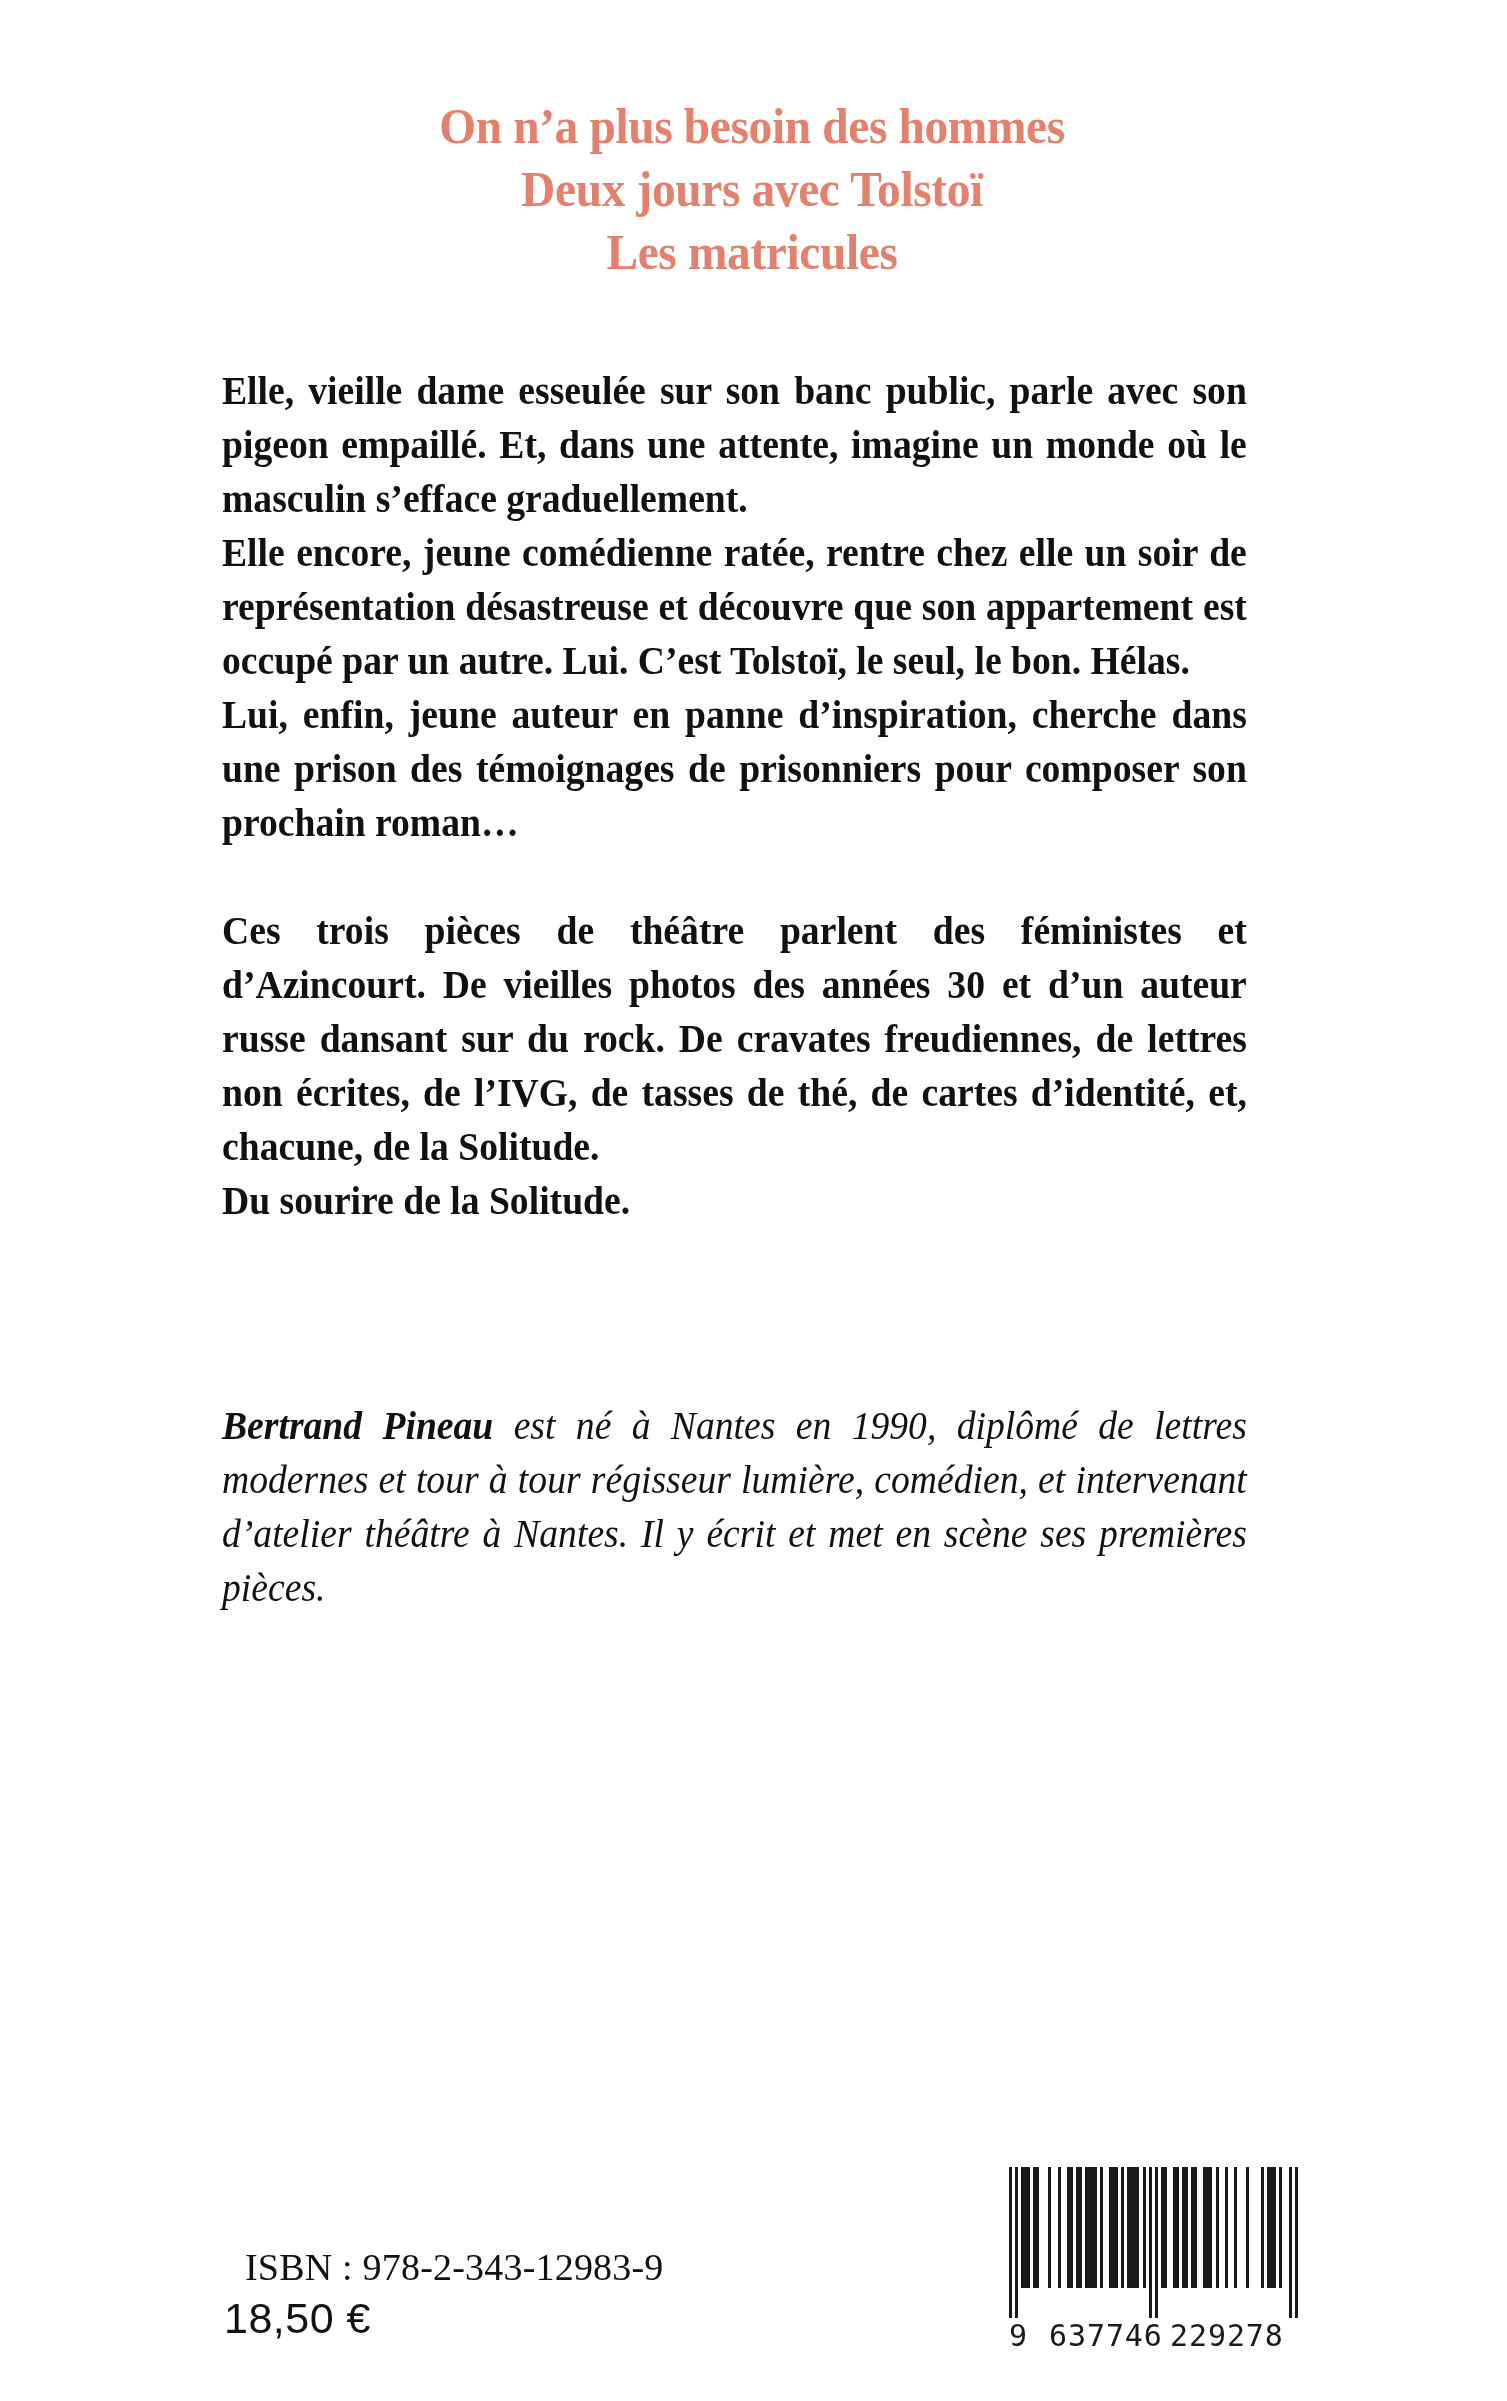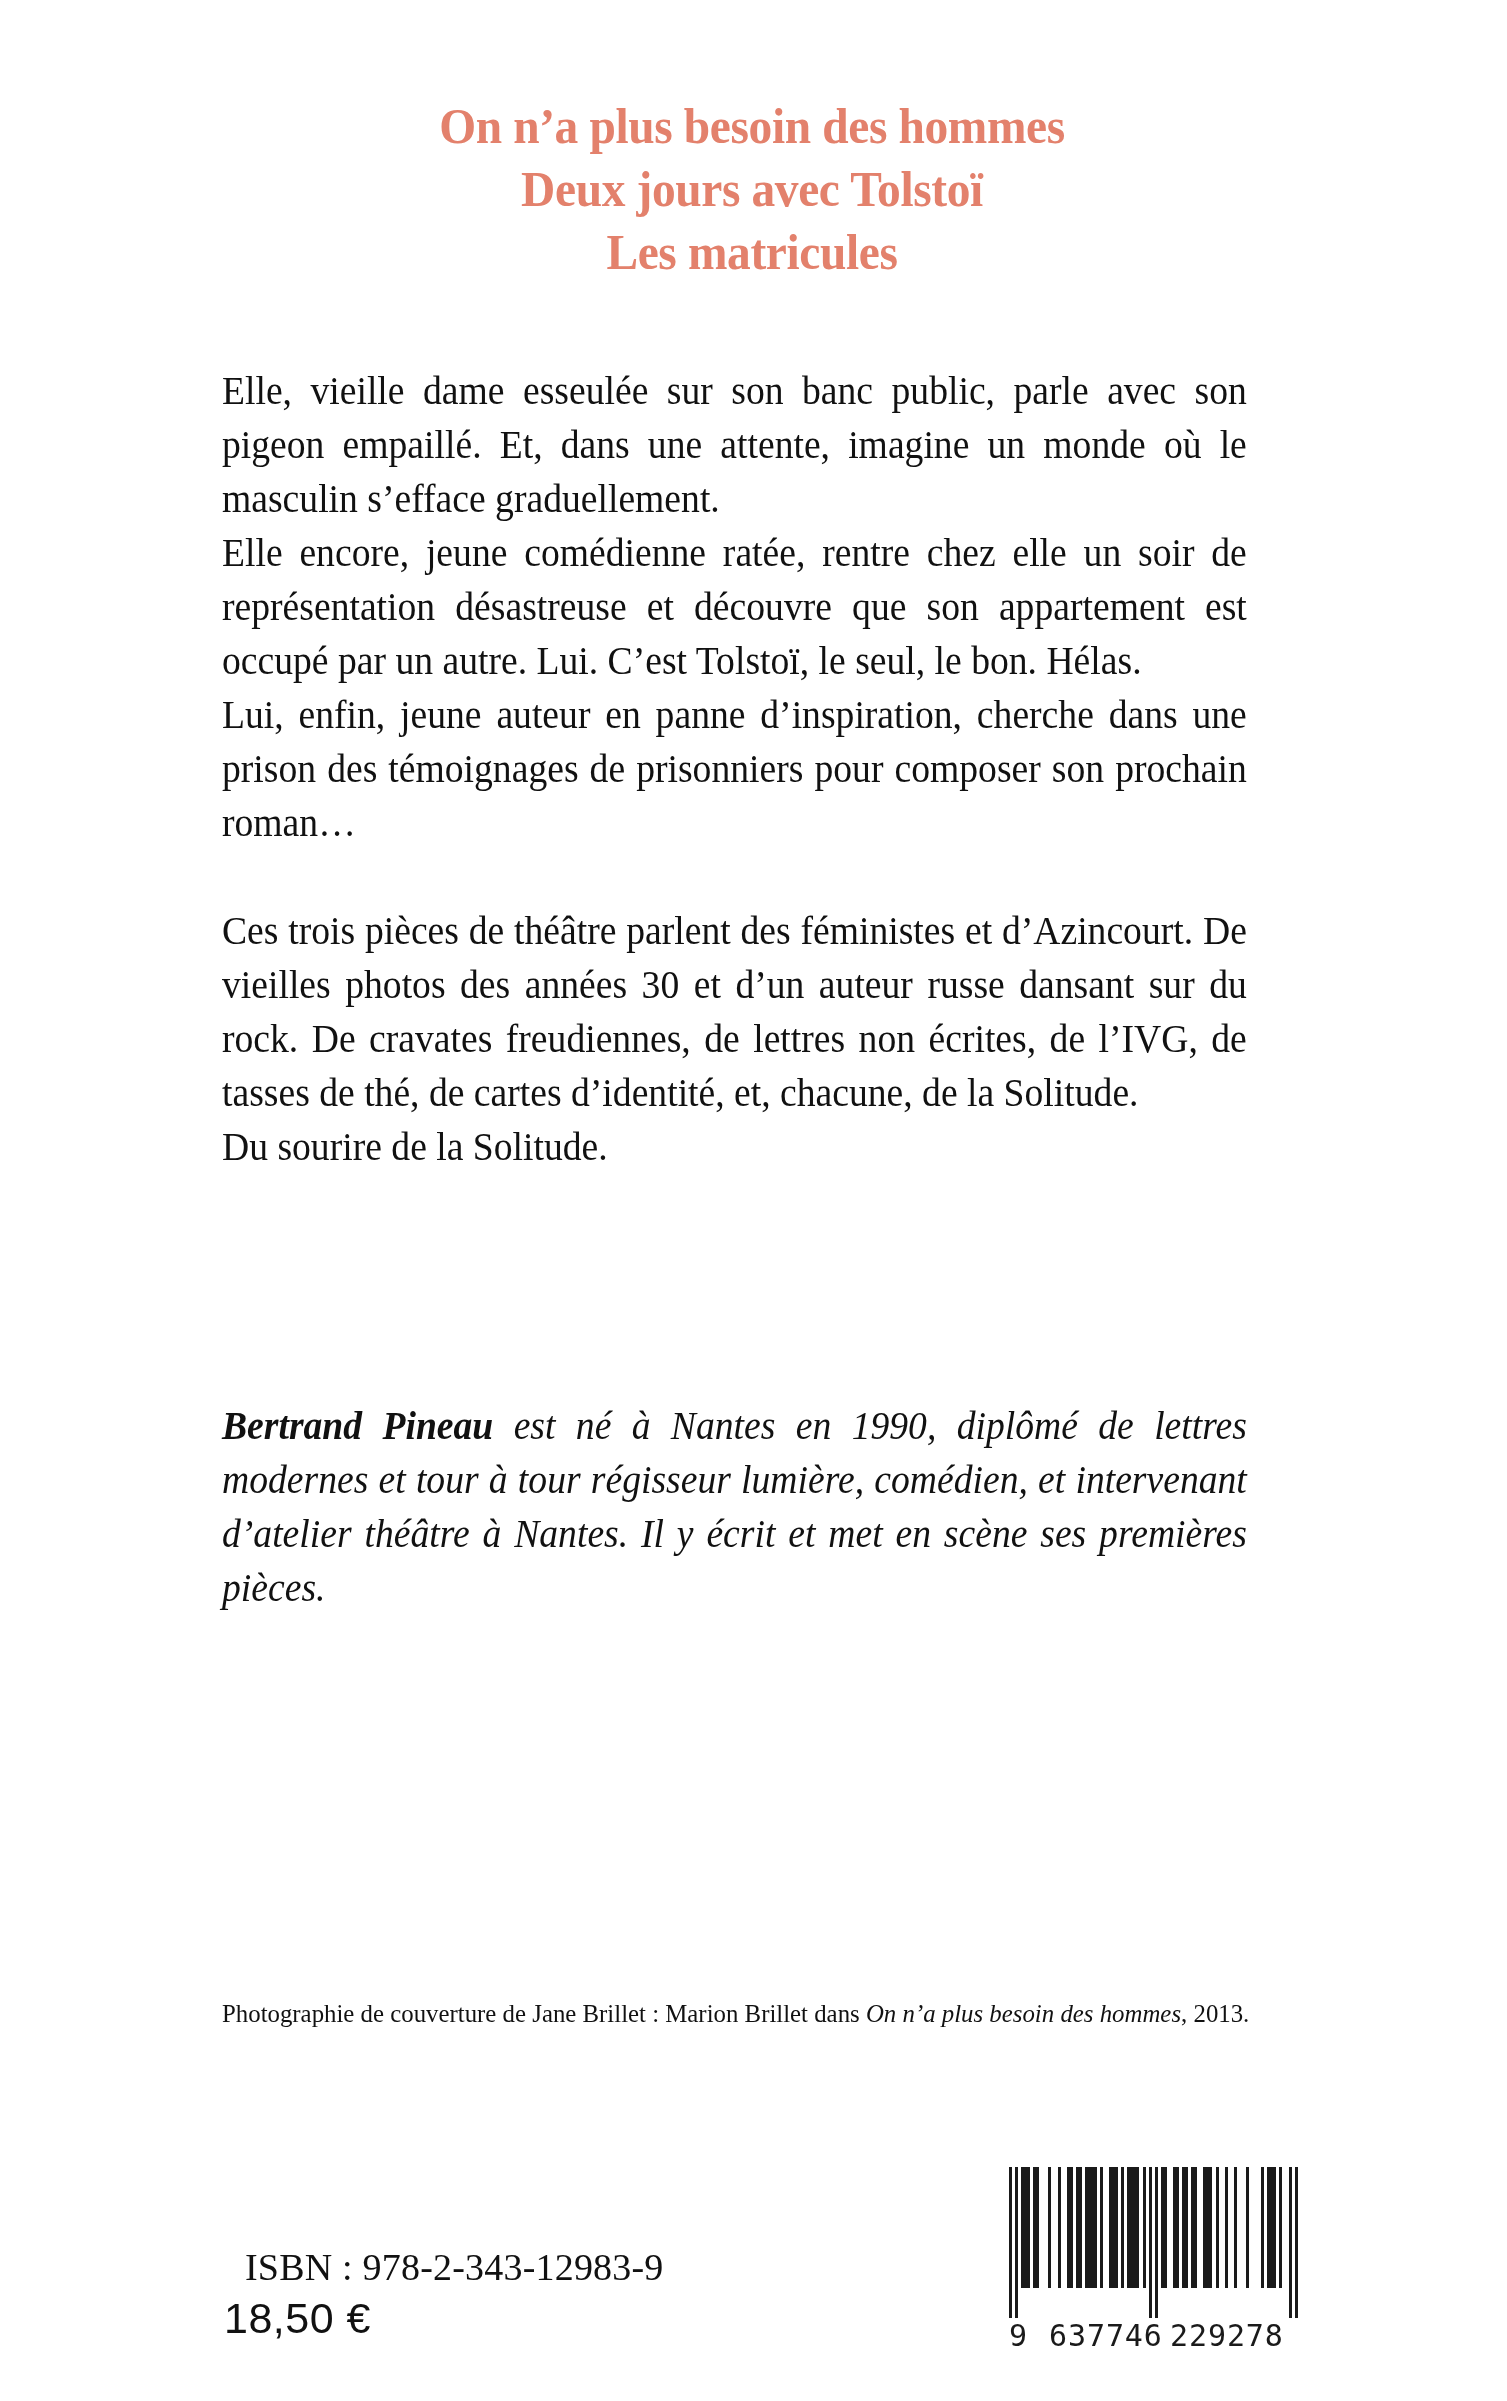--- a/index.html
+++ b/index.html
@@ -41,20 +41,21 @@
     transform-origin: center center;
     white-space: nowrap;
   }
 
   
   .body-block {
     position: absolute;
     left: 222px;
     top: 364px;
     width: 1062px;
+    font-weight: bold;
   }
   .para {
     font-size: 39px;
     line-height: 54px;
     text-align: justify;
     text-justify: inter-word;
     margin: 0;
     transform: scaleX(0.965);
     transform-origin: left center;
   }
@@ -174,23 +175,20 @@
     <p class="para">Lui, enfin, jeune auteur en panne d’inspiration, cherche dans une prison des témoignages de prisonniers pour composer son prochain roman…</p>
     <div class="spacer-para"></div>
     <p class="para">Ces trois pièces de théâtre parlent des féministes et d’Azincourt. De vieilles photos des années 30 et d’un auteur russe dansant sur du rock. De cravates freudiennes, de lettres non écrites, de l’IVG, de tasses de thé, de cartes d’identité, et, chacune, de la Solitude.</p>
     <p class="para last-natural">Du sourire de la Solitude.</p>
   </div>
 
   <div class="bio-block">
     <p class="bio"><span class="author-name">Bertrand Pineau</span><span> est né à Nantes en 1990, diplômé de lettres modernes et tour à tour régisseur lumière, comédien, et intervenant d’atelier théâtre à Nantes. Il y écrit et met en scène ses premières pièces.</span></p>
   </div>
 
-  <div class="credit-block">
-    <p class="credit"><span>Photographie de couverture de Jane Brillet : Marion Brillet dans </span><em>On n’a plus besoin des hommes</em><span>, 2013.</span></p>
-  </div>
 
   <div class="isbn-line">ISBN : 978-2-343-12983-9</div>
 
   <div class="price-line">18,50 €</div>
 
   <div class="barcode-wrap">
     <div class="barcode-bars" id="barcode-bars">
         <div class="bar" style="left: 0px; width: 2.7px; height: 151px;"></div>
         <div class="bar" style="left: 6px; width: 2.7px; height: 151px;"></div>
         <div class="bar" style="left: 12px; width: 8.8px; height: 121px;"></div>

